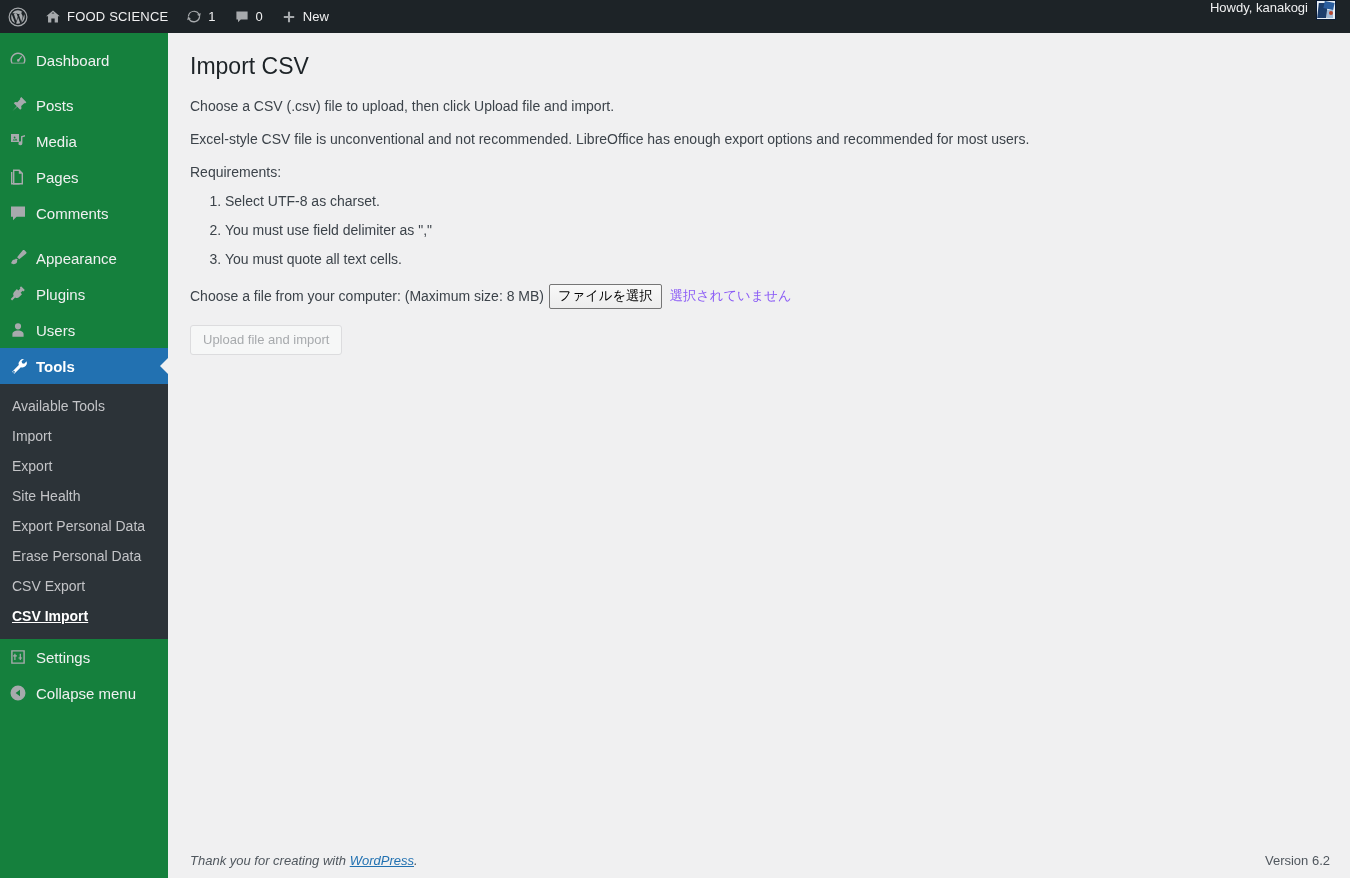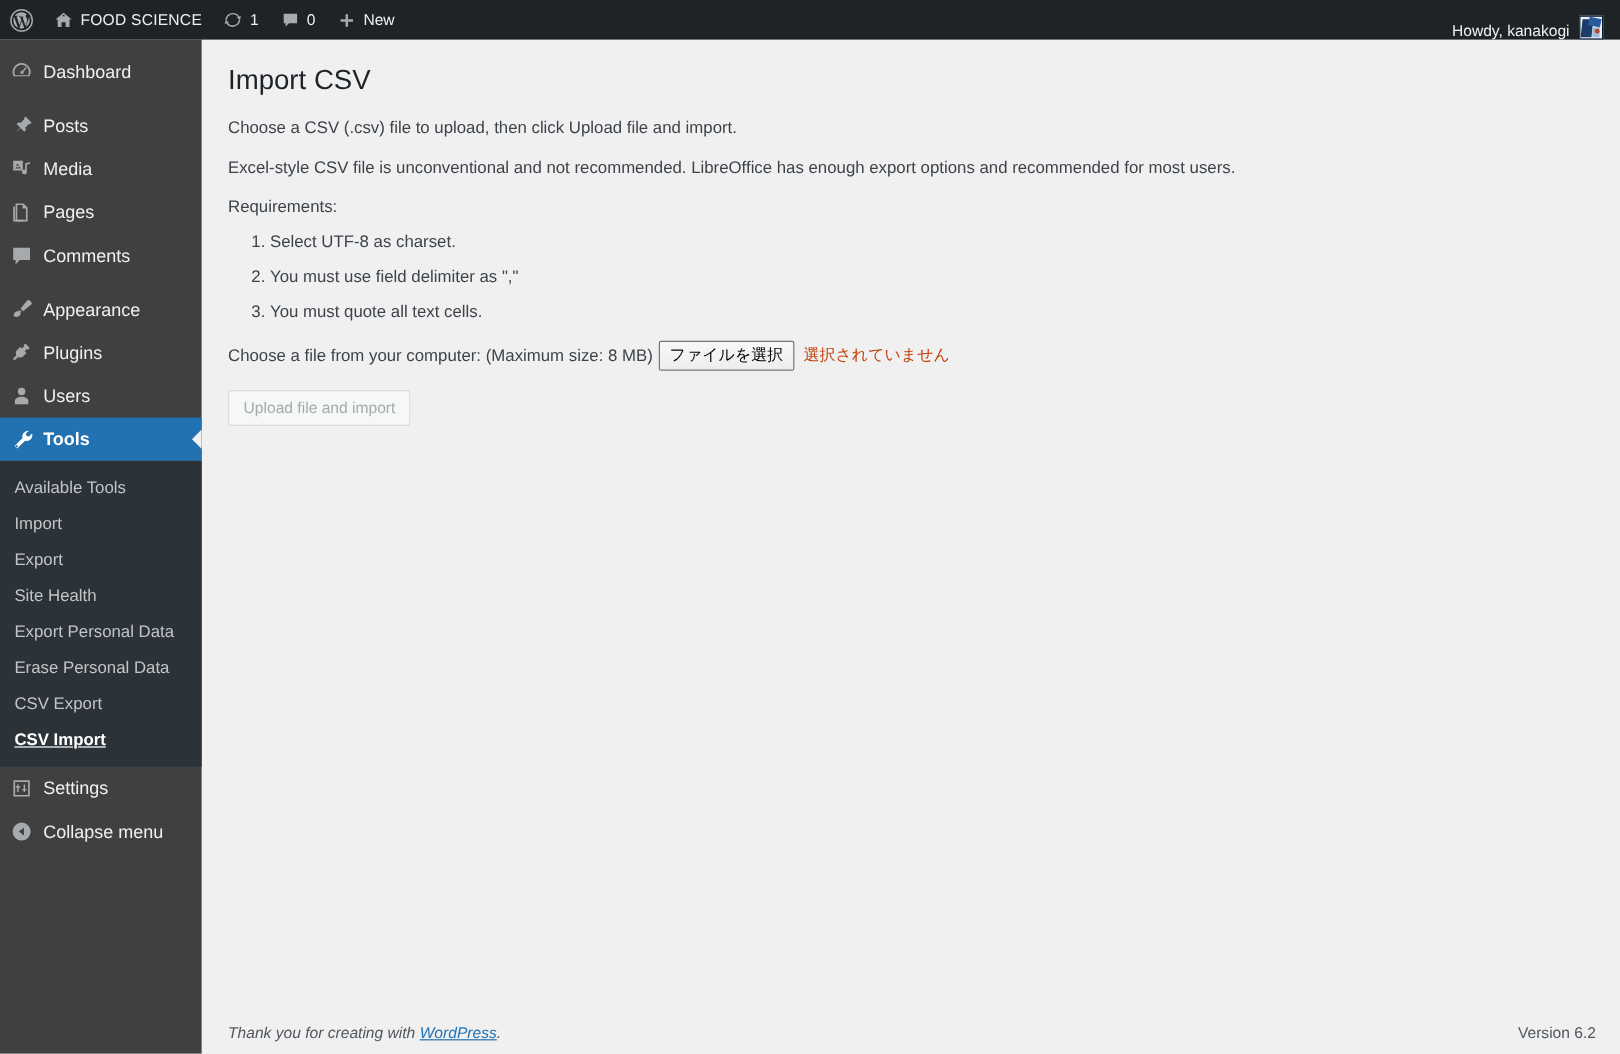--- a/index.html
+++ b/index.html
@@ -29,39 +29,39 @@
     padding: 0 9px;
     color: #f0f0f1;
     gap: 6px;
     cursor: pointer;
     white-space: nowrap;
   }
   .ab-logo { padding: 0 8px 0 8px; }
   .ab-icon { display: inline-block; line-height: 0; }
   .ab-sitename { font-size: 13px; letter-spacing: .2px; }
   .ab-right { margin-left: auto; display: flex; align-items: center; }
-  .ab-howdy { display: flex; align-items: flex-end; gap: 8px; padding: 0 14px 0 9px; }
+  .ab-howdy { display: flex; align-items: flex-start; gap: 8px; padding: 0 14px 0 9px; }
   .avatar {
     width: 20px; height: 20px;
     background: #e8eef4;
     border: 1px solid #0a1a33;
     position: relative;
     overflow: hidden;
     flex: none;
   }
   .avatar .a1 { position:absolute; left:1px; top:2px; width:9px; height:15px; background:#1c3d6b; transform: skewX(-6deg);}
   .avatar .a2 { position:absolute; left:7px; top:1px; width:10px; height:7px; background:#2a5d9e; transform: rotate(12deg);}
   .avatar .a3 { position:absolute; left:10px; top:9px; width:6px; height:8px; background:#9fb9d6;}
   .avatar .a4 { position:absolute; left:12px; top:10px; width:4px; height:4px; background:#b8452f; border-radius:50%;}
 
   
   #sidebar {
     position: absolute; top: 33px; left: 0;
     width: 168px; height: 845px;
-    background: #404040;
+    background: #15803d;
     z-index: 40;
   }
   .menu-item {
     position: relative;
     display: flex; align-items: center;
     height: 36px;
     padding-left: 0;
     color: #f0f0f1;
     font-size: 15px;
     cursor: pointer;
@@ -151,21 +151,21 @@
     color: #000;
     background: linear-gradient(#f8f8f8, #ededed);
     border: 1px solid #767676;
     border-radius: 2px;
     padding: 2px 8px 3px 8px;
     line-height: 18px;
     cursor: pointer;
   }
   .file-status {
     font-size: 13.3px;
-    color: #c2410c;
+    color: #8b5cf6;
     margin-left: 8px;
     white-space: nowrap;
   }
 
   .submit-wrap { padding: 16px 0 0 0; }
   .button-disabled {
     display: inline-block;
     font-size: 13px;
     line-height: 2.15384615;
     min-height: 30px;

